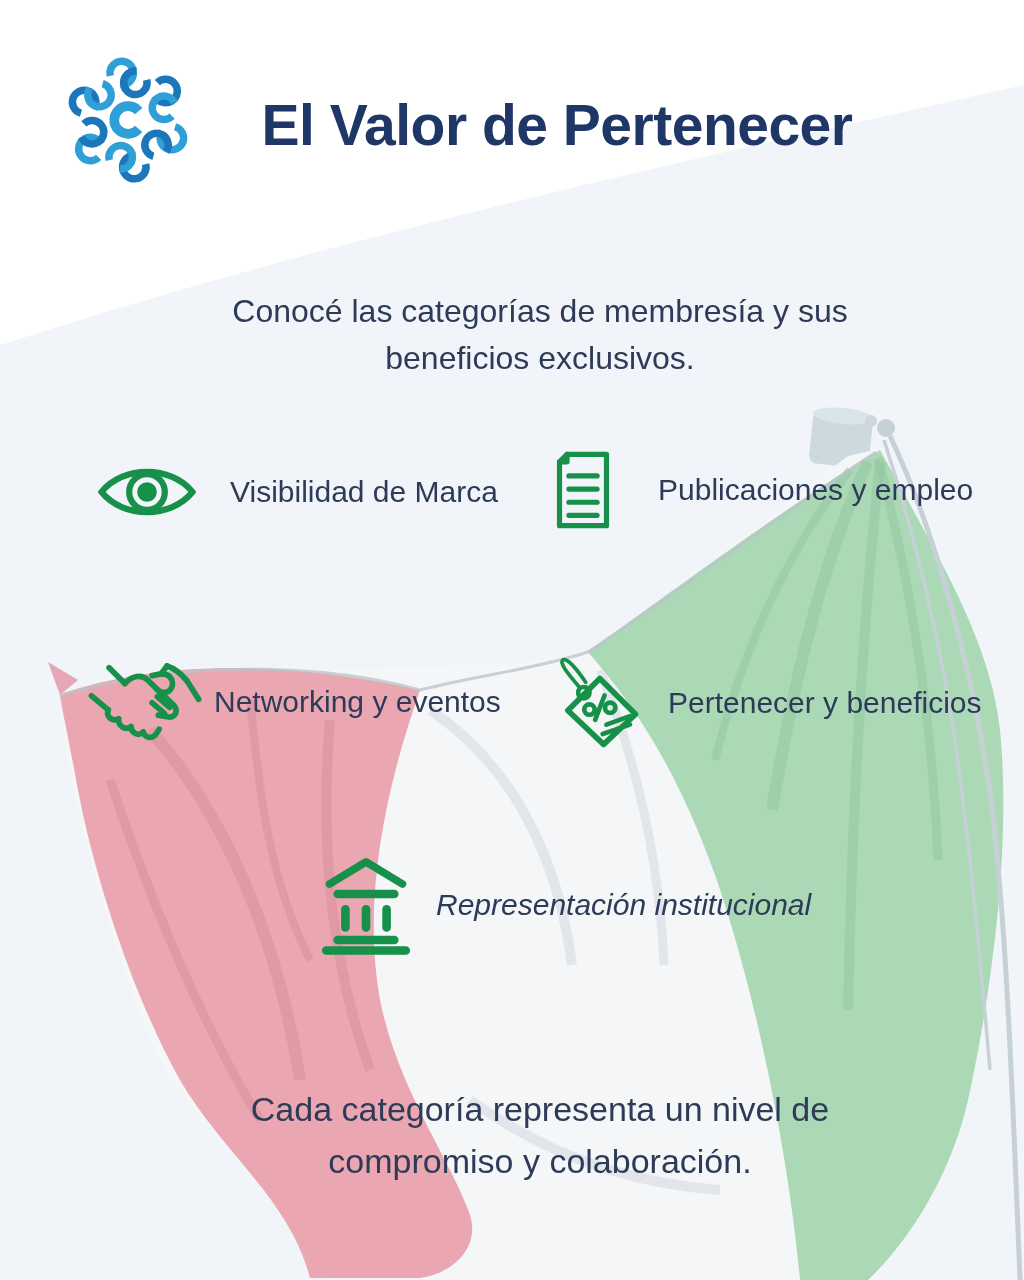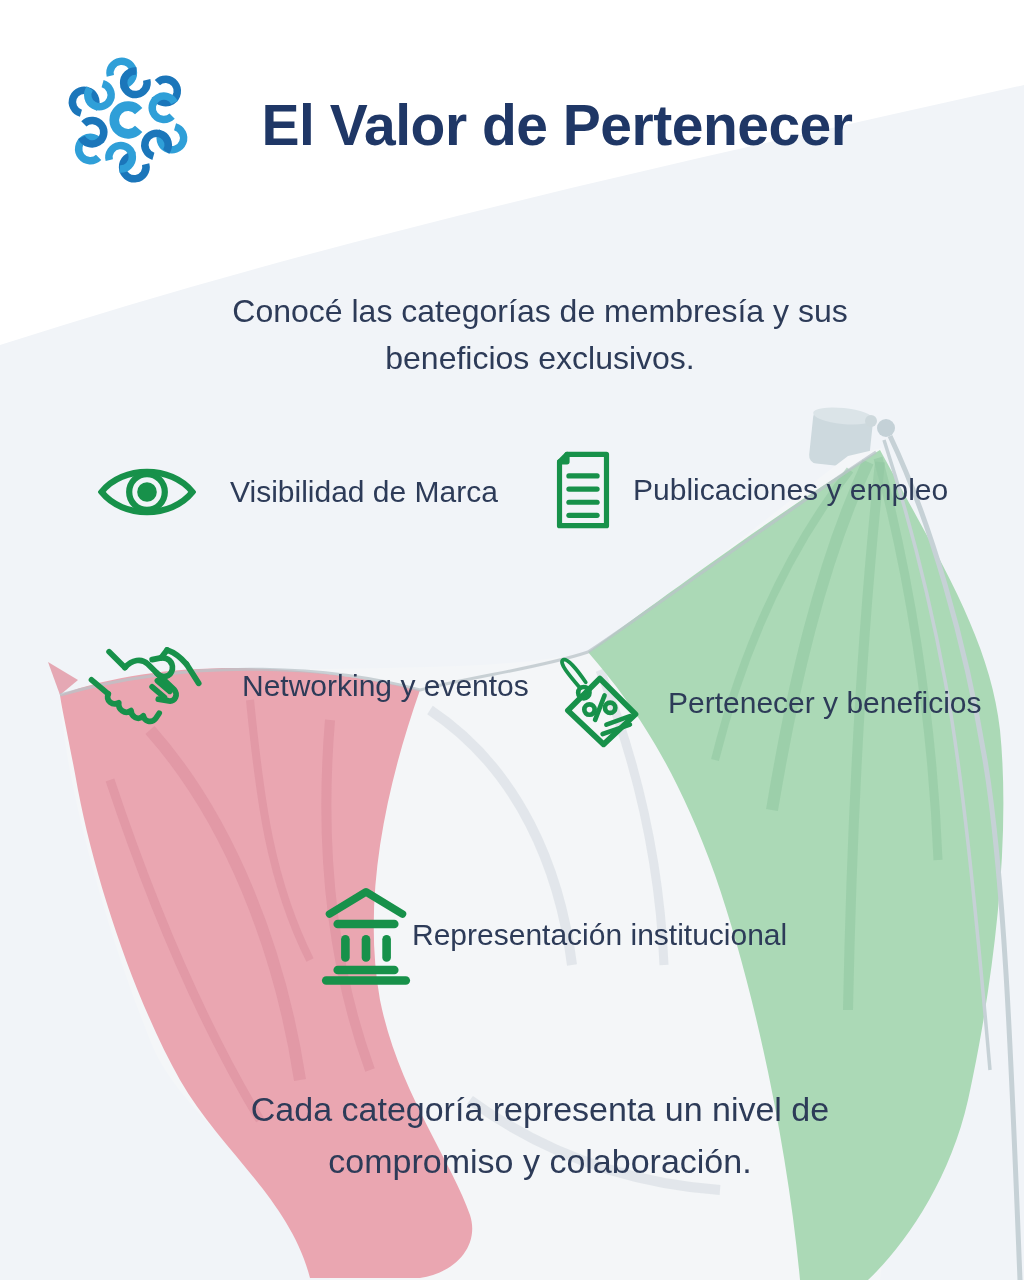--- a/index.html
+++ b/index.html
@@ -156,35 +156,35 @@
 
 <div class="layer benefit" style="left:98px;top:458px;gap:34px;">
   <svg class="ic" width="98" height="68" viewBox="0 0 110 74">
     <path class="gstroke" stroke-width="7" d="M4,37 C28,7 82,7 106,37 C82,67 28,67 4,37 Z"></path>
     <circle class="gstroke" stroke-width="7" cx="55" cy="37" r="20"></circle>
     <circle class="gfill" cx="55" cy="37" r="11"></circle>
   </svg>
   <span>Visibilidad de Marca</span>
 </div>
 
-<div class="layer benefit" style="left:552px;top:450px;gap:19px;">
+<div class="layer benefit" style="left:552px;top:450px;gap:44px;">
   <svg class="ic" width="62" height="80" viewBox="0 0 66 84">
     <g class="gstroke" stroke-width="5.5" stroke-linejoin="round" stroke-linecap="round">
       <path d="M16,4 H58 V80 H8 V12 Z"></path>
       <path d="M16,4 V12 H8"></path>
       <path d="M18,27 H48"></path>
       <path d="M18,41 H48"></path>
       <path d="M18,55 H48"></path>
       <path d="M18,69 H48"></path>
     </g>
   </svg>
   <span>Publicaciones y empleo</span>
 </div>
 
-<div class="layer benefit" style="left:88px;top:640px;gap:38px;">
+<div class="layer benefit" style="left:88px;top:656px;gap:10px;">
   <svg class="ic" width="116" height="92" viewBox="0 0 132 102">
     <g class="gstroke" stroke-width="6.5" stroke-linecap="round" stroke-linejoin="round">
       <path d="M24,12 L42,30"></path>
       <path d="M4,44 L23,60"></path>
       <path d="M42,30 C50,21 61,19 68,26 L78,36 C84,43 94,41 96,32 C97,24 91,18 83,19 L73,21"></path>
       <path d="M83,19 L90,10"></path>
       <path d="M90,10 C99,13 106,19 112,26"></path>
       <path d="M126,48 L112,26"></path>
       <path d="M78,36 L98,55 C103,61 99,69 92,68 L80,66"></path>
       <path d="M93,57 L79,45"></path>
@@ -204,21 +204,21 @@
       <circle stroke-width="5" cx="42" cy="57" r="5.5"></circle>
       <circle stroke-width="5" cx="64" cy="55" r="5.5"></circle>
       <path stroke-width="5" d="M48,68 L58,42"></path>
       <path stroke-width="5" d="M60,73 L85,64"></path>
       <path stroke-width="5" d="M56,83 L85,73"></path>
     </g>
   </svg>
   <span>Pertenecer y beneficios</span>
 </div>
 
-<div class="layer benefit" style="left:320px;top:885px;">
+<div class="layer benefit" style="left:320px;top:855px;gap:24px;font-style:italic;">
   <svg class="ic" width="92" height="100" viewBox="0 0 96 104">
     <path class="gstroke" stroke-width="8" stroke-linejoin="round" stroke-linecap="round" d="M10,30 L48,7 L86,30"></path>
     <g class="gfill">
       <rect x="14" y="36" width="68" height="9" rx="4.5"></rect>
       <rect x="22" y="52" width="9" height="28" rx="4.5"></rect>
       <rect x="43.5" y="52" width="9" height="28" rx="4.5"></rect>
       <rect x="65" y="52" width="9" height="28" rx="4.5"></rect>
       <rect x="14" y="84" width="68" height="9" rx="4.5"></rect>
       <rect x="2" y="95" width="92" height="9" rx="4.5"></rect>
     </g>

